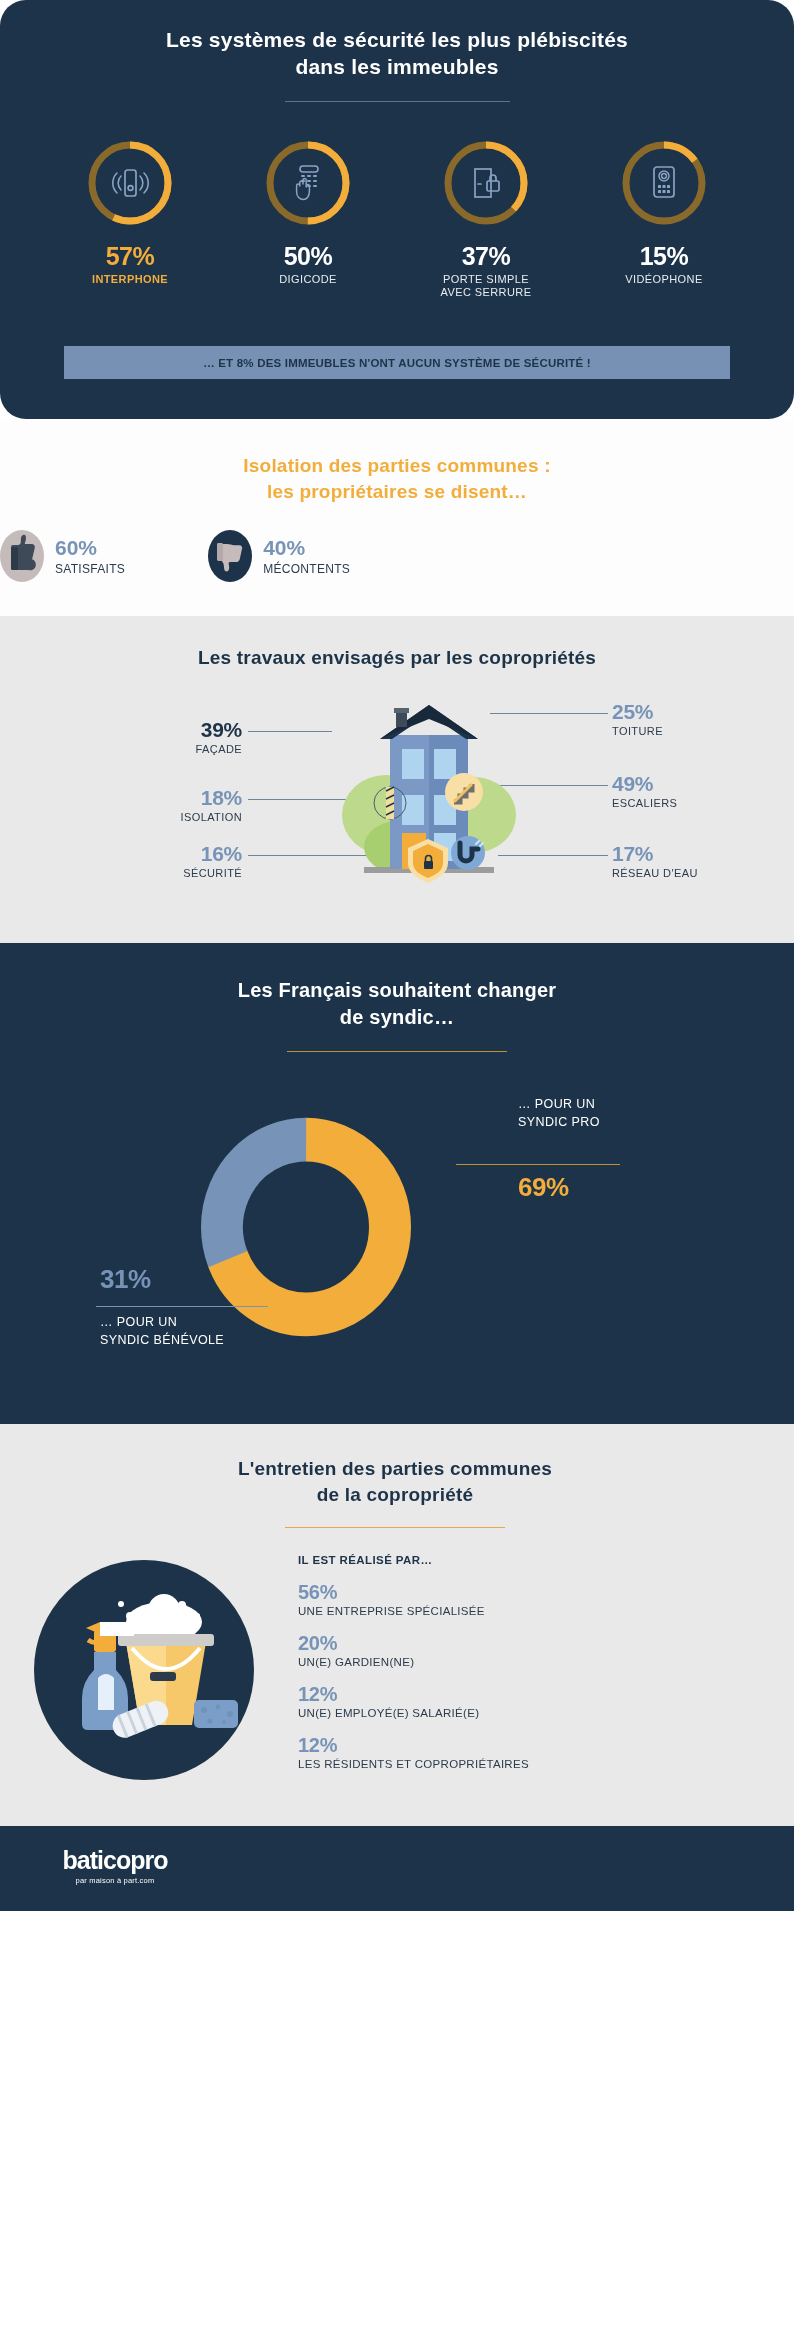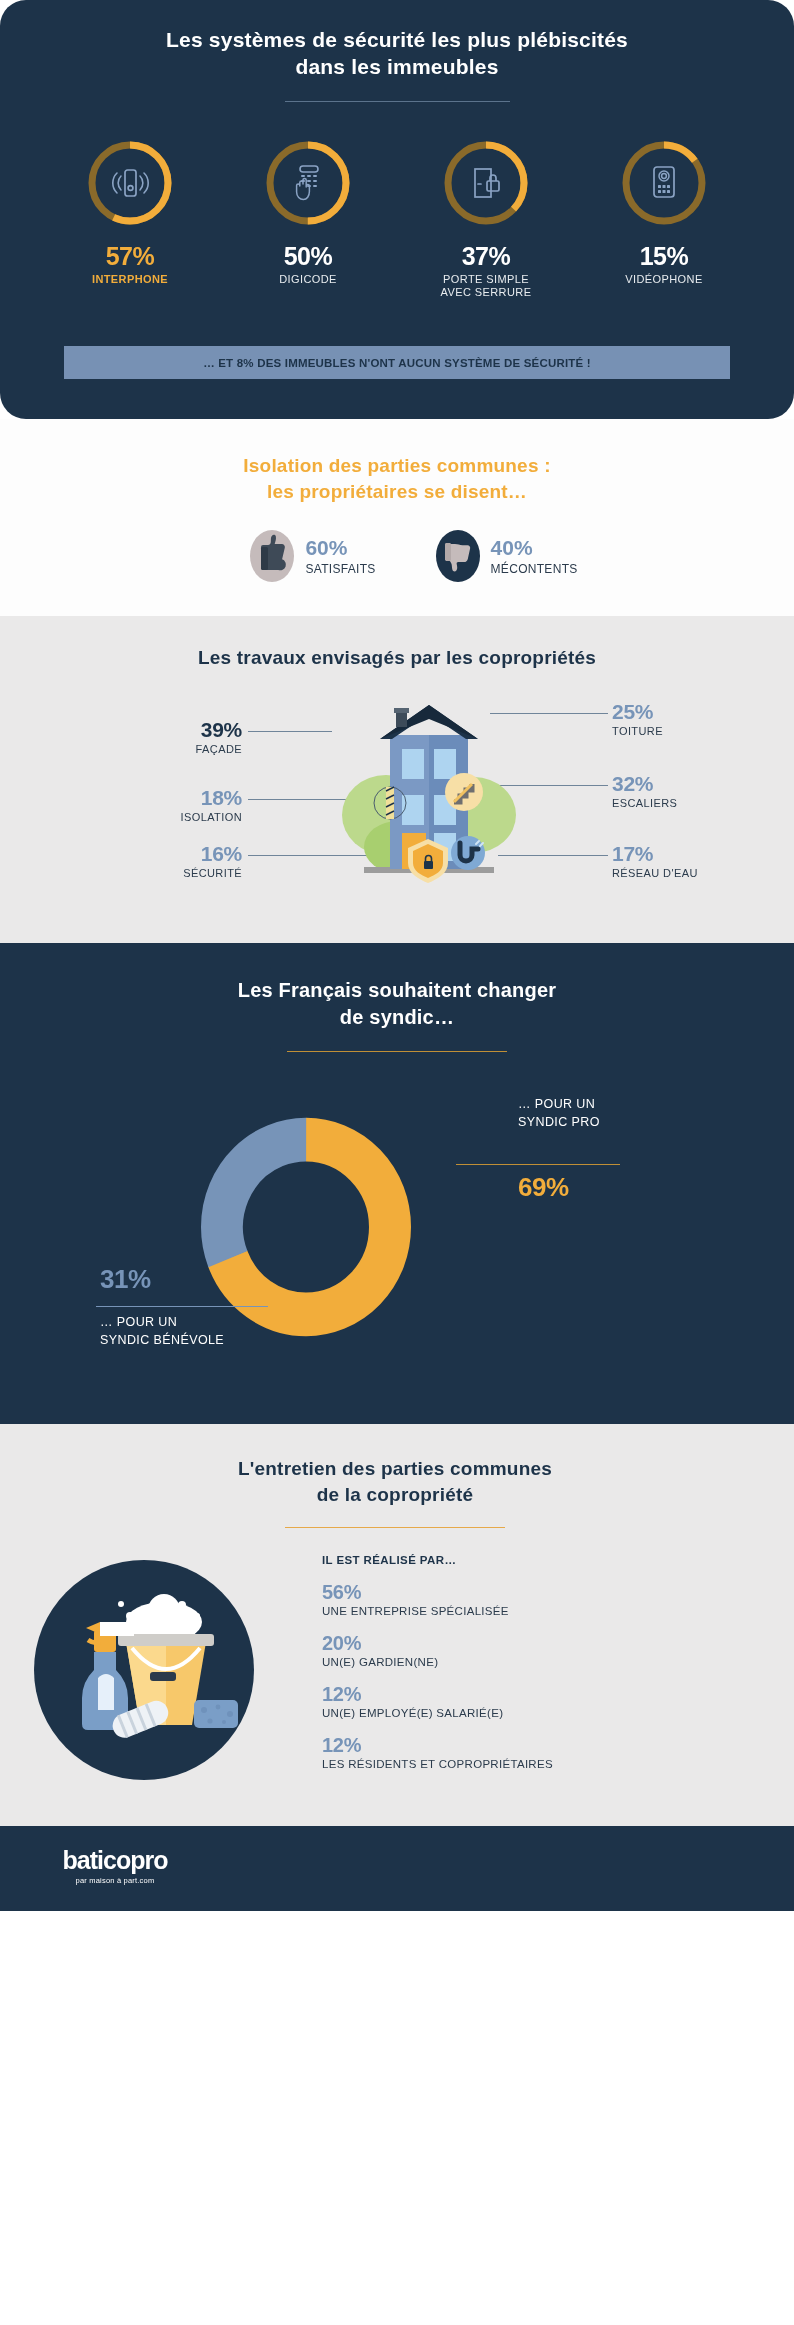--- a/index.html
+++ b/index.html
@@ -55,21 +55,21 @@
     display:flex; align-items:center; justify-content:center;
   }
   .banner span {
     color:#1d3349; font-size:11.5px; font-weight:bold; letter-spacing:.2px;
   }
   .s1-bottom-pad { height:40px; }
 
   
   .s2 { padding:34px 0 34px 0; }
   .s2 .title { color:#f2ad3b; font-size:19px; line-height:1.35; }
-  .s2 .opinions { display:flex; justify-content:center; gap:60px; margin-top:26px;margin-left:34px; }
+  .s2 .opinions { display:flex; gap:83px; margin-top:26px; }
   .op { display:flex; align-items:center; gap:11px; }
   .op .avatar { width:44px; height:52px; border-radius:50%; position:relative; overflow:hidden; }
   .op .avatar.grey { background:#c5bbbb; }
   .op .avatar.dark { background:#1d3349; }
   .op .txt .n { font-size:21px; color:#7794b8; font-weight:bold; line-height:1; }
   .op .txt .l { font-size:12px; color:#2b3b4c; letter-spacing:.3px; margin-top:4px; }
 
   
   .s3 { padding:30px 0 46px 0; }
   .s3 .title { color:#1d3349; font-size:19px; }
@@ -97,21 +97,21 @@
   .lab4 .big { font-size:26px; font-weight:bold; letter-spacing:-.5px; }
   .lab4 .big.amber { color:#f2ad3b; }
   .lab4 .big.blue { color:#7794b8; }
   .hr-amber { position:absolute; height:1px; background:#c08f36; }
   .hr-blue { position:absolute; height:1px; background:#7794b8; }
 
   
   .s5 { padding:32px 4px 40px 0; }
   .s5 .title { color:#1d3349; font-size:19px; line-height:1.35; }
   .s5 .rule { width:220px; background:#e6a94a; margin-top:20px; }
-  .s5 .body { display:flex; align-items:center; margin-top:26px; padding:0 34px;gap:24px; }
+  .s5 .body { display:flex; align-items:center; margin-top:26px; padding:0 34px; }
   .s5 .pic { width:220px; height:220px; border-radius:50%; background:#1d3349; position:relative; flex:0 0 auto; }
   .s5 .list { margin-left:44px; flex:1; }
   .s5 .list h4 { font-size:11.5px; color:#1d3349; letter-spacing:.4px; font-weight:bold; margin-bottom:16px; }
   .s5 .item { margin-bottom:16px; }
   .s5 .item .n { font-size:20px; color:#7794b8; font-weight:bold; line-height:1; letter-spacing:-.3px; }
   .s5 .item .t { font-size:11.5px; color:#2b3b4c; letter-spacing:.3px; margin-top:3px; }
 
   
   .foot { background:#1d3349; padding:22px 0 26px 0; display:flex; align-items:center; }
   .foot .logo { margin-left:50px; width:130px;text-align:center; }
@@ -301,21 +301,21 @@
       </div>
       <div class="leader" style="left:216px; top:158px; width:124px;"></div>
 
       <div class="lab right n-blue" style="left:580px; top:4px; width:170px;">
         <div class="n">25%</div>
         <div class="t">TOITURE</div>
       </div>
       <div class="leader" style="left:458px; top:16px; width:118px;"></div>
 
       <div class="lab right n-blue" style="left:580px; top:76px; width:170px;">
-        <div class="n">32%</div>
+        <div class="n">49%</div>
         <div class="t">ESCALIERS</div>
       </div>
       <div class="leader" style="left:456px; top:88px; width:120px;"></div>
 
       <div class="lab right n-blue" style="left:580px; top:146px; width:170px;">
         <div class="n">17%</div>
         <div class="t">RÉSEAU D'EAU</div>
       </div>
       <div class="leader" style="left:466px; top:158px; width:110px;"></div>
 

